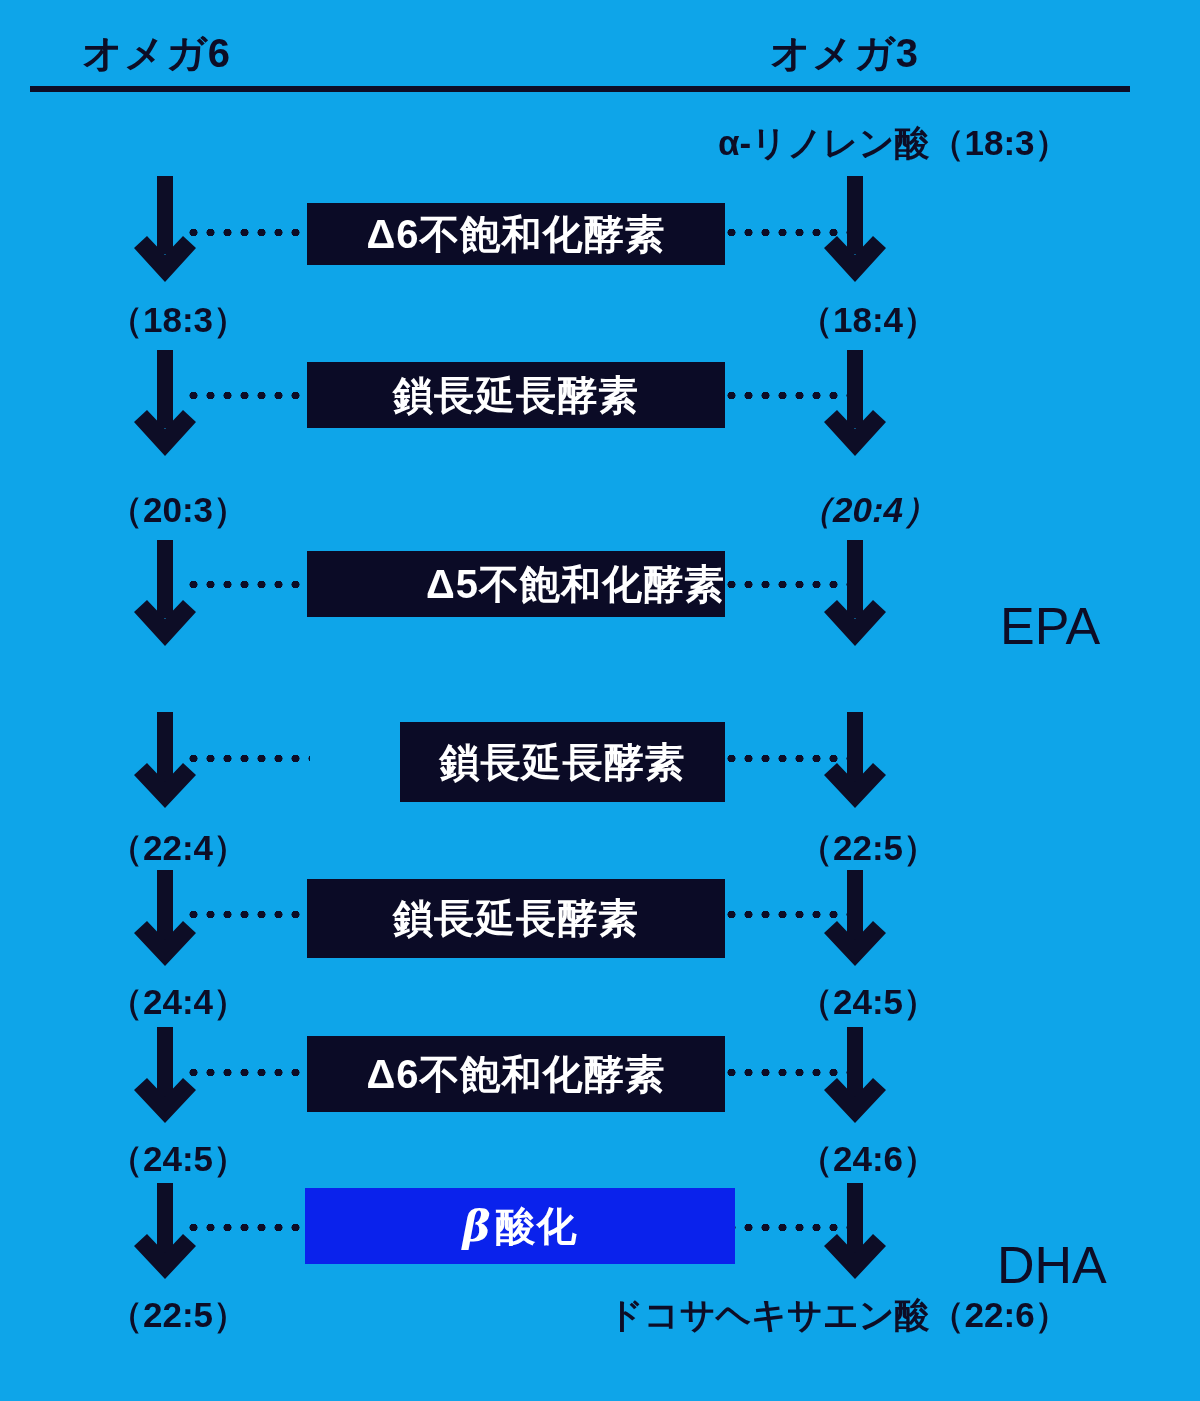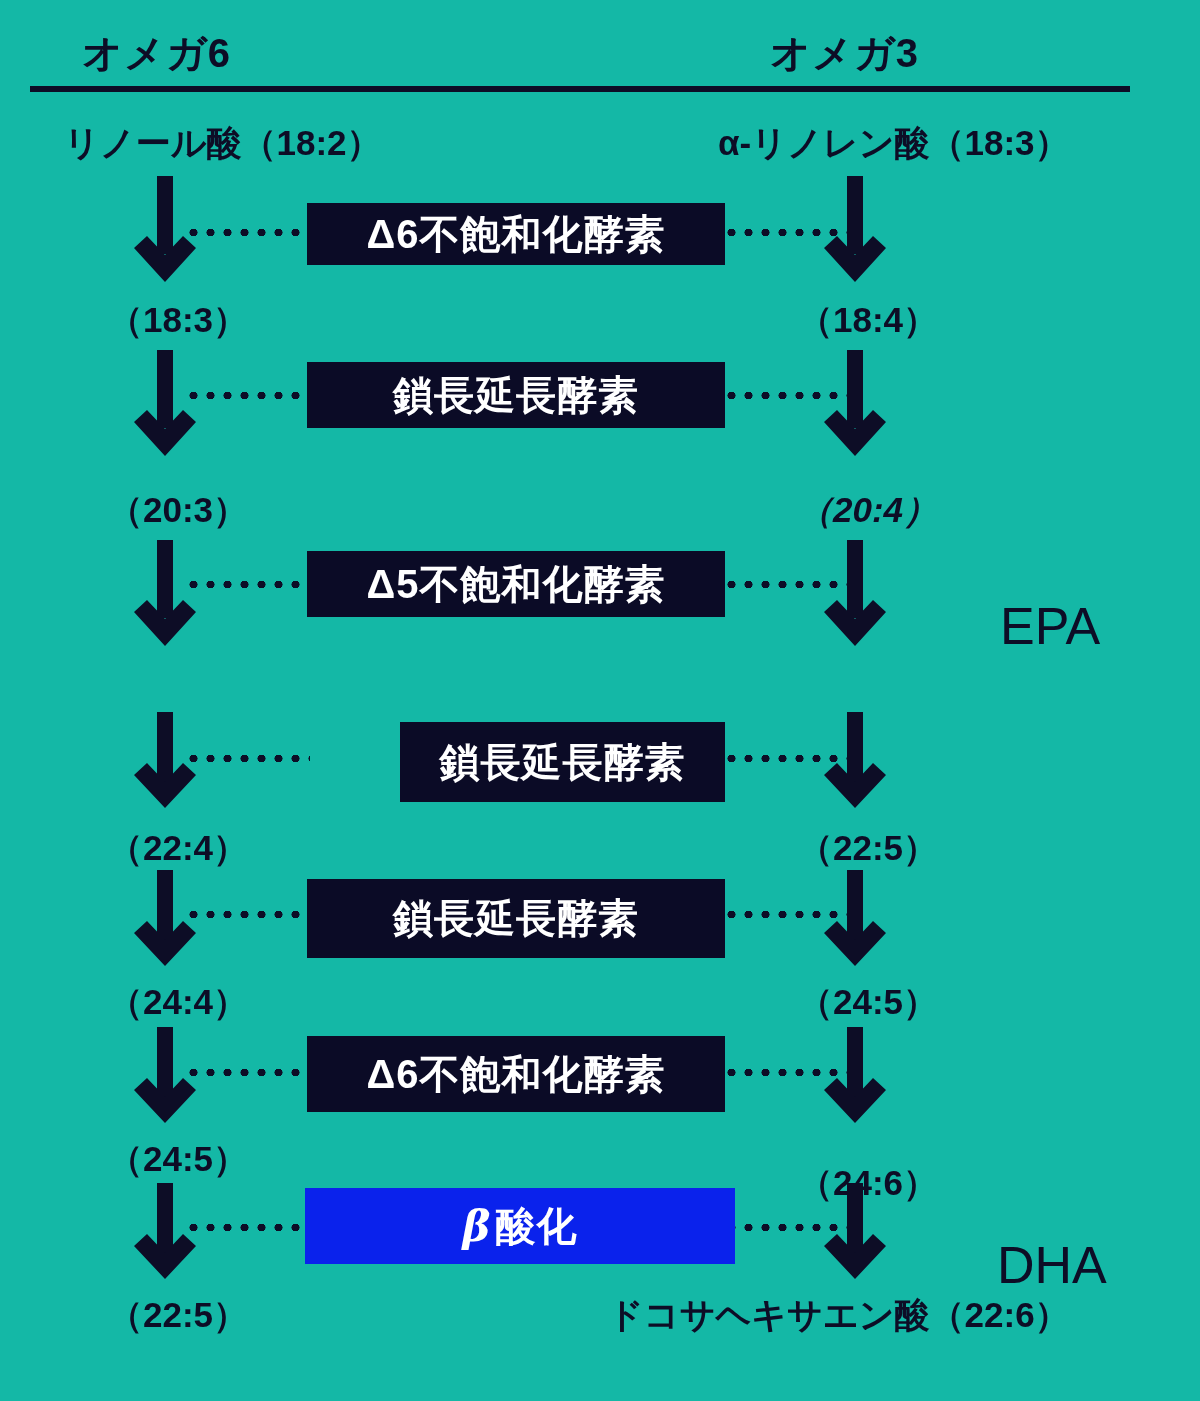--- a/index.html
+++ b/index.html
@@ -8,21 +8,21 @@
     background: #ffffff;
   }
   body {
     font-family: "Liberation Sans", "DejaVu Sans", sans-serif;
     color: #0d0d26;
   }
   #canvas {
     position: relative;
     width: 1200px;
     height: 1401px;
-    background: #14b8a6;
+    background: #0ea5e9;
     overflow: hidden;
   }
 
   
   .col-header {
     position: absolute;
     font-size: 40px;
     font-weight: 700;
     color: #0d0d26;
     white-space: nowrap;
@@ -102,34 +102,33 @@
 <body>
 
 <div id="canvas">
 
   <div class="col-header" id="header-omega6">オメガ6</div>
 
   <div class="col-header" id="header-omega3">オメガ3</div>
 
   <div class="header-rule"></div>
 
-  <div class="node" style="left:64px;  top:120px;">リノール酸（18:2）</div>
   <div class="node" style="left:108px; top:297px;">（18:3）</div>
   <div class="node" style="left:108px; top:487px;">（20:3）</div>
   <div class="node" style="left:108px; top:825px;">（22:4）</div>
   <div class="node" style="left:108px; top:979px;">（24:4）</div>
   <div class="node" style="left:108px; top:1136px;">（24:5）</div>
   <div class="node" style="left:108px; top:1292px;">（22:5）</div>
 
   <div class="node" style="left:718px; top:120px;">α-リノレン酸（18:3）</div>
   <div class="node" style="left:798px; top:297px;">（18:4）</div>
   <div class="node" style="left:798px; top:487px;font-style:italic;">（20:4）</div>
   <div class="node" style="left:798px; top:825px;">（22:5）</div>
   <div class="node" style="left:798px; top:979px;">（24:5）</div>
-  <div class="node" style="left:798px; top:1160px;">（24:6）</div>
+  <div class="node" style="left:798px; top:1136px;">（24:6）</div>
   <div class="node" style="left:608px; top:1292px;">ドコサヘキサエン酸（22:6）</div>
 
   <div class="abbr" style="left:1000px; top:596px;">EPA</div>
   <div class="abbr" style="left:997px;  top:1235px;">DHA</div>
 
   <div class="arrow" style="left:130px; top:176px;">
     <svg width="70" height="110" viewBox="0 0 70 110">
         <g fill="#0d0d26">
           <rect x="27" y="0" width="16" height="78"></rect>
           <path d="M35 106 L4 72 L17 60 L35 79 L53 60 L66 72 Z"></path>
@@ -264,21 +263,21 @@
   <div class="dotted" style="left:723px; top:1224px; width:125px;"></div>
 
   <div class="enzyme-box navy" style="left:307px; top:203px; width:418px; height:62px;">
     <span>Δ6不飽和化酵素</span>
   </div>
 
   <div class="enzyme-box navy" style="left:307px; top:362px; width:418px; height:66px;">
     <span>鎖長延長酵素</span>
   </div>
 
-  <div class="enzyme-box navy" style="left:307px; top:551px; width:418px; height:66px;">
+  <div class="enzyme-box navy" style="left:307px; top:551px; width:418px; height:66px;justify-content:flex-end;">
     <span>Δ5不飽和化酵素</span>
   </div>
 
   <div class="enzyme-box navy" style="left:400px; top:722px; width:325px; height:80px;">
     <span>鎖長延長酵素</span>
   </div>
 
   <div class="enzyme-box navy" style="left:307px; top:879px; width:418px; height:79px;">
     <span>鎖長延長酵素</span>
   </div>

